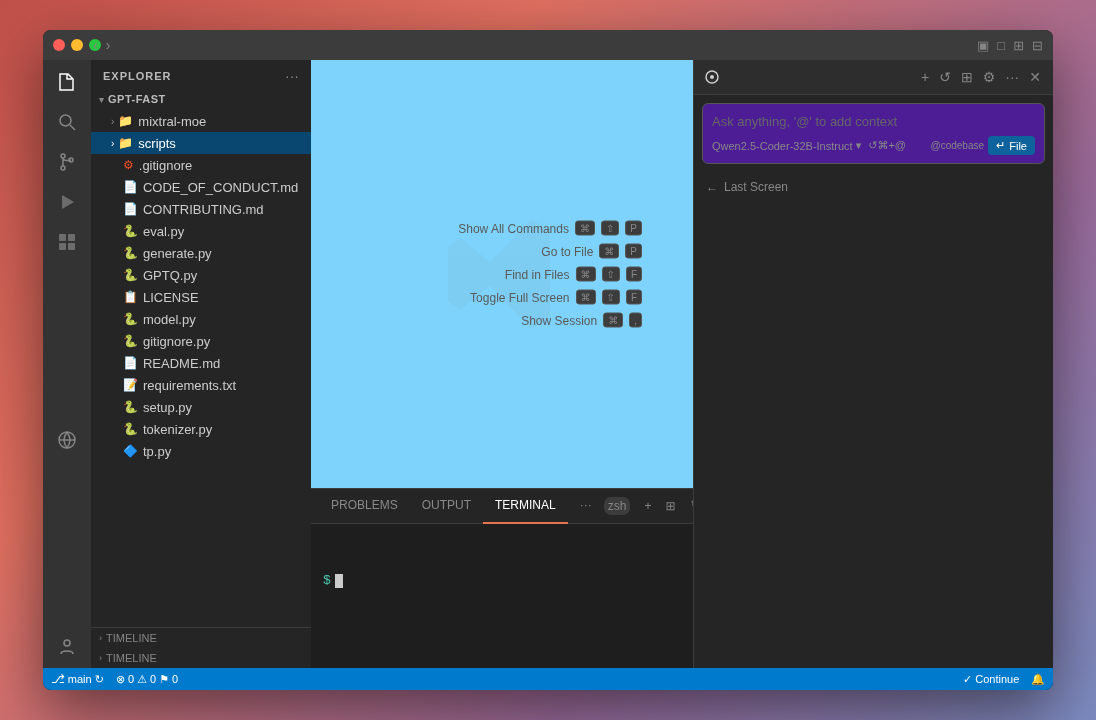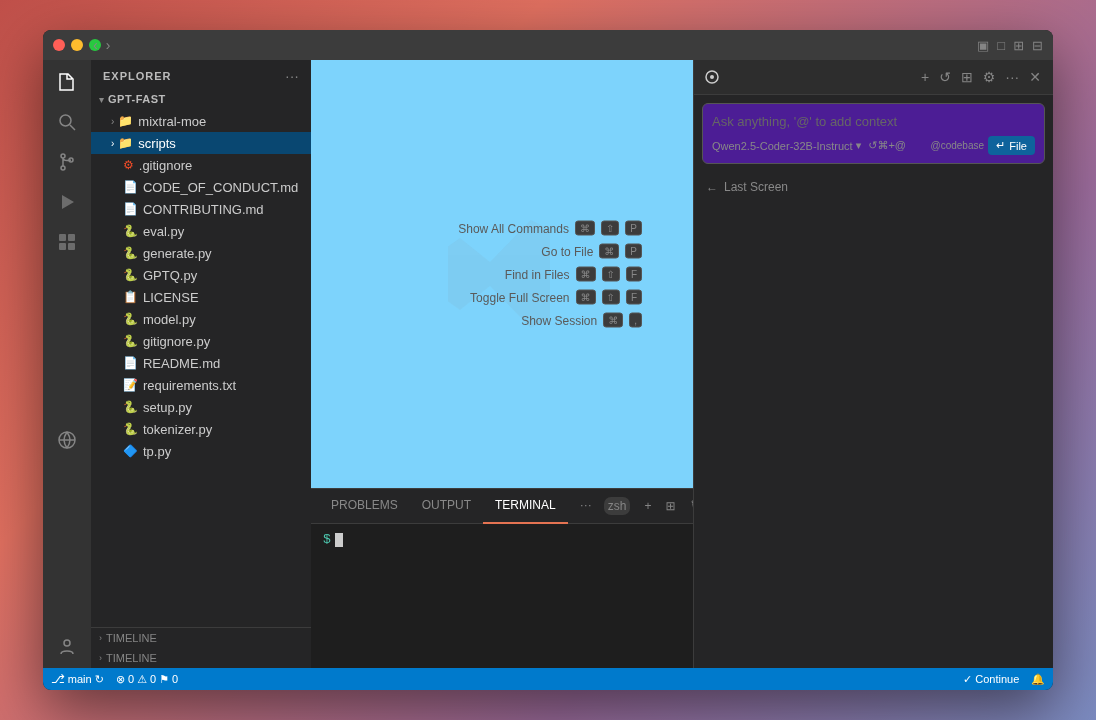--- a/index.html
+++ b/index.html
@@ -245,20 +245,21 @@
       gap: 2px;
     }
     
     .panel {
       height: 180px;
       background: #1e1e1e;
       border-top: 1px solid #3c3c3c;
       display: flex;
       flex-direction: column;
       flex-shrink: 0;
+      gap: 41px;
     }
     .panel-tabs {
       display: flex;
       align-items: center;
       background: #252526;
       height: 35px;
       padding: 0 8px;
       gap: 0;
       border-bottom: 1px solid #3c3c3c;
     }

